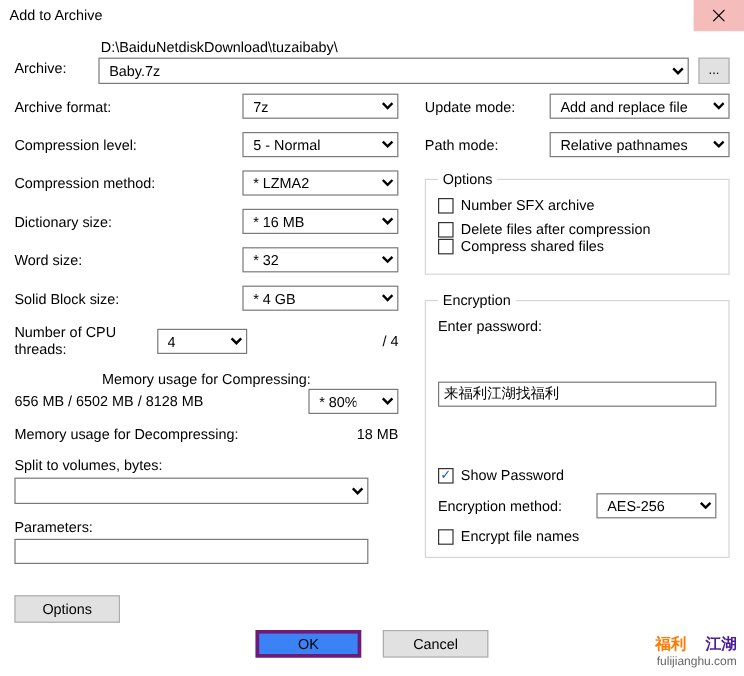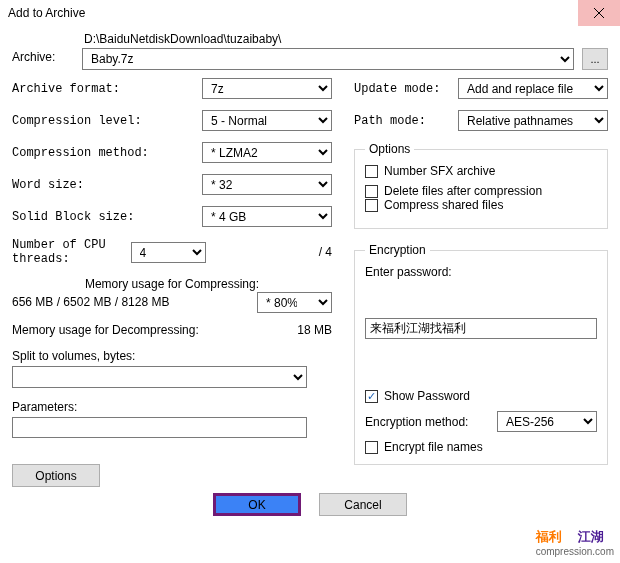--- a/index.html
+++ b/index.html
@@ -51,21 +51,21 @@
     background: #e1e1e1;
     display: flex; align-items: center; justify-content: center;
     font-size: 11px;
   }
   .cols { display: flex; gap: 22px; }
   .left { width: 320px; }
   .right { flex: 1; }
   .sel { width: 130px; }
   .selnarrow { width: 75px; }
   .frow { display: flex; align-items: center; margin-bottom: 11px; min-height: 21px;}
-  .frow .lab { flex: 1; font-family: Liberation Mono, monospace; }
+  .frow .lab { flex: 1; }
   .slash { margin-left: 8px; color: #000; }
   .mem { margin-bottom: 10px; line-height: 15px; }
   .memrow { display: flex; align-items:center;justify-content:center; }
   .memrow .lab {flex:1;}
   .memrow .val { width: 52px; text-align:right;}
   .splitbox, .parambox { width: 295px; height: 22px; }
   fieldset {
     border: 1px solid #d6d6d6;
     margin: 0 0 14px 0;
     padding: 8px 10px 10px 10px;
@@ -154,20 +154,24 @@
       </div>
       <div class="frow">
         <span class="lab">Compression level:</span>
         <select class="sel"><option>5 - Normal</option></select>
       </div>
       <div class="frow">
         <span class="lab">Compression method:</span>
         <select class="sel"><option>* LZMA2</option></select>
       </div>
       <div class="frow">
+        <span class="lab">Dictionary size:</span>
+        <select class="sel"><option>* 16 MB</option></select>
+      </div>
+      <div class="frow">
         <span class="lab">Word size:</span>
         <select class="sel"><option>* 32</option></select>
       </div>
       <div class="frow">
         <span class="lab">Solid Block size:</span>
         <select class="sel"><option>* 4 GB</option></select>
       </div>
       <div class="frow">
         <span class="lab">Number of CPU threads:</span>
         <select class="selnarrow"><option>4</option></select>
@@ -247,15 +251,15 @@
   <div class="footer">
     <div class="btn primary">OK</div>
     <div class="btn">Cancel</div>
   </div>
 
 </div>
 
 <div class="watermark">
   <div>
     <span class="o">福利</span><span class="g">江湖</span>
-    <span class="sub">compression.com</span>
+    <span class="sub">fulijianghu.com</span>
   </div>
 </div>
 
 </body></html>

